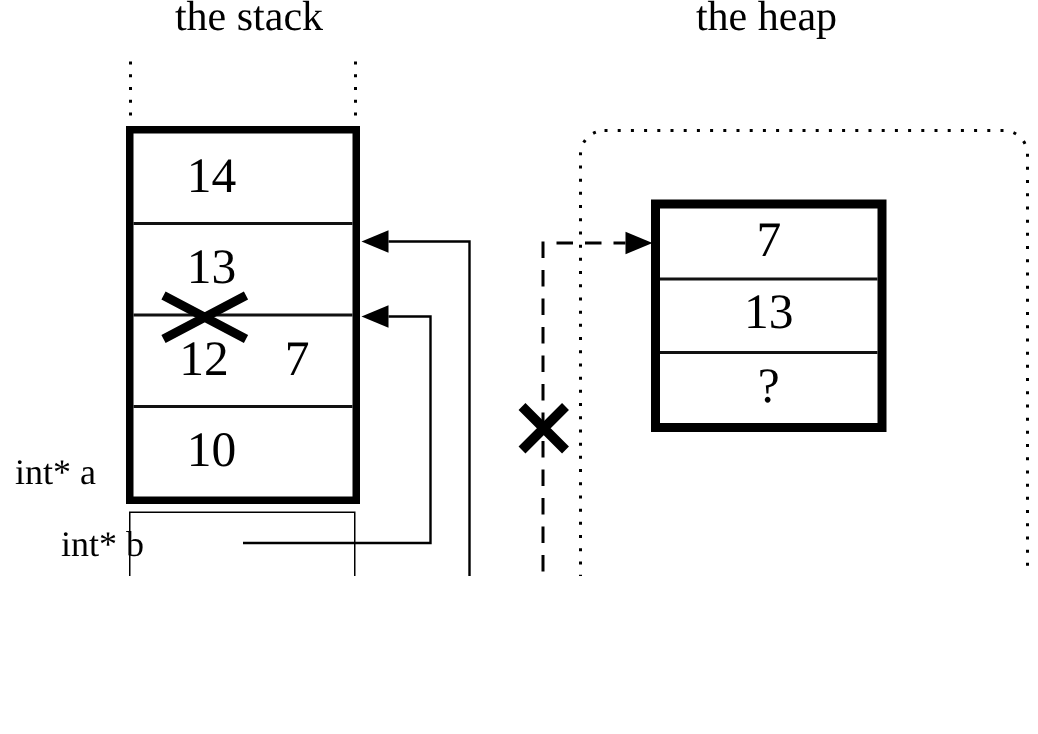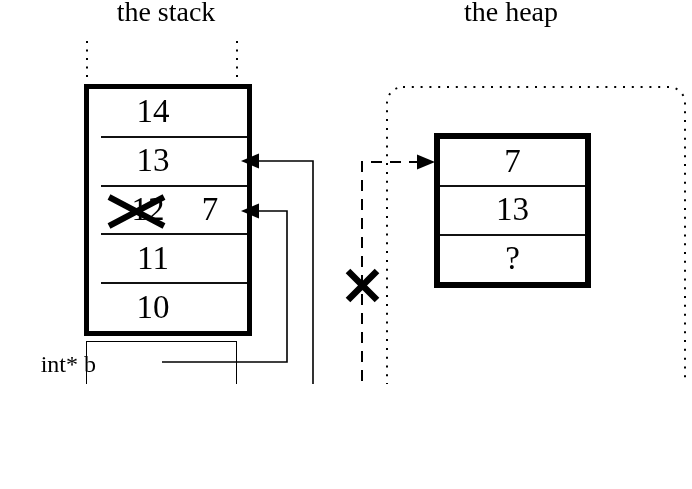--- a/index.html
+++ b/index.html
@@ -20,21 +20,20 @@
     white-space: nowrap;
   }
   
   .stack-box {
     position: absolute;
     left: 84px; top: 84px;
     width: 146px; height: 242px;   
     border: 5px solid #000;
     display: flex;
     flex-direction: column;
-    padding-left: 12px;
   }
   .stack-box .cell {
     position: relative;
     flex: 1;
     border-bottom: 2px solid #111;
   }
   .stack-box .cell:last-child { border-bottom: none; }
   .cell .val {
     position: absolute;
     top: 50%;
@@ -104,32 +103,30 @@
       <span class="val">14</span>
     </div>
     <div class="cell">
       <span class="val">13</span>
     </div>
     <div class="cell replaced">
       <span class="val val-old">12</span>
       <span class="val val-new">7</span>
     </div>
     <div class="cell">
-      <span class="val">11</span>
-    </div>
-    <div class="cell">
       <span class="val">10</span>
     </div>
   </div>
 
   <div class="ptr-table">
     <div class="ptr-cell"></div>
     <div class="ptr-cell"></div>
   </div>
 
+  <div class="var-label" id="var-a">int* a</div>
   <div class="var-label" id="var-b">int* b</div>
 
   <div class="heap-box">
     <div class="cell">
       <span class="val">7</span>
     </div>
     <div class="cell">
       <span class="val">13</span>
     </div>
     <div class="cell">

